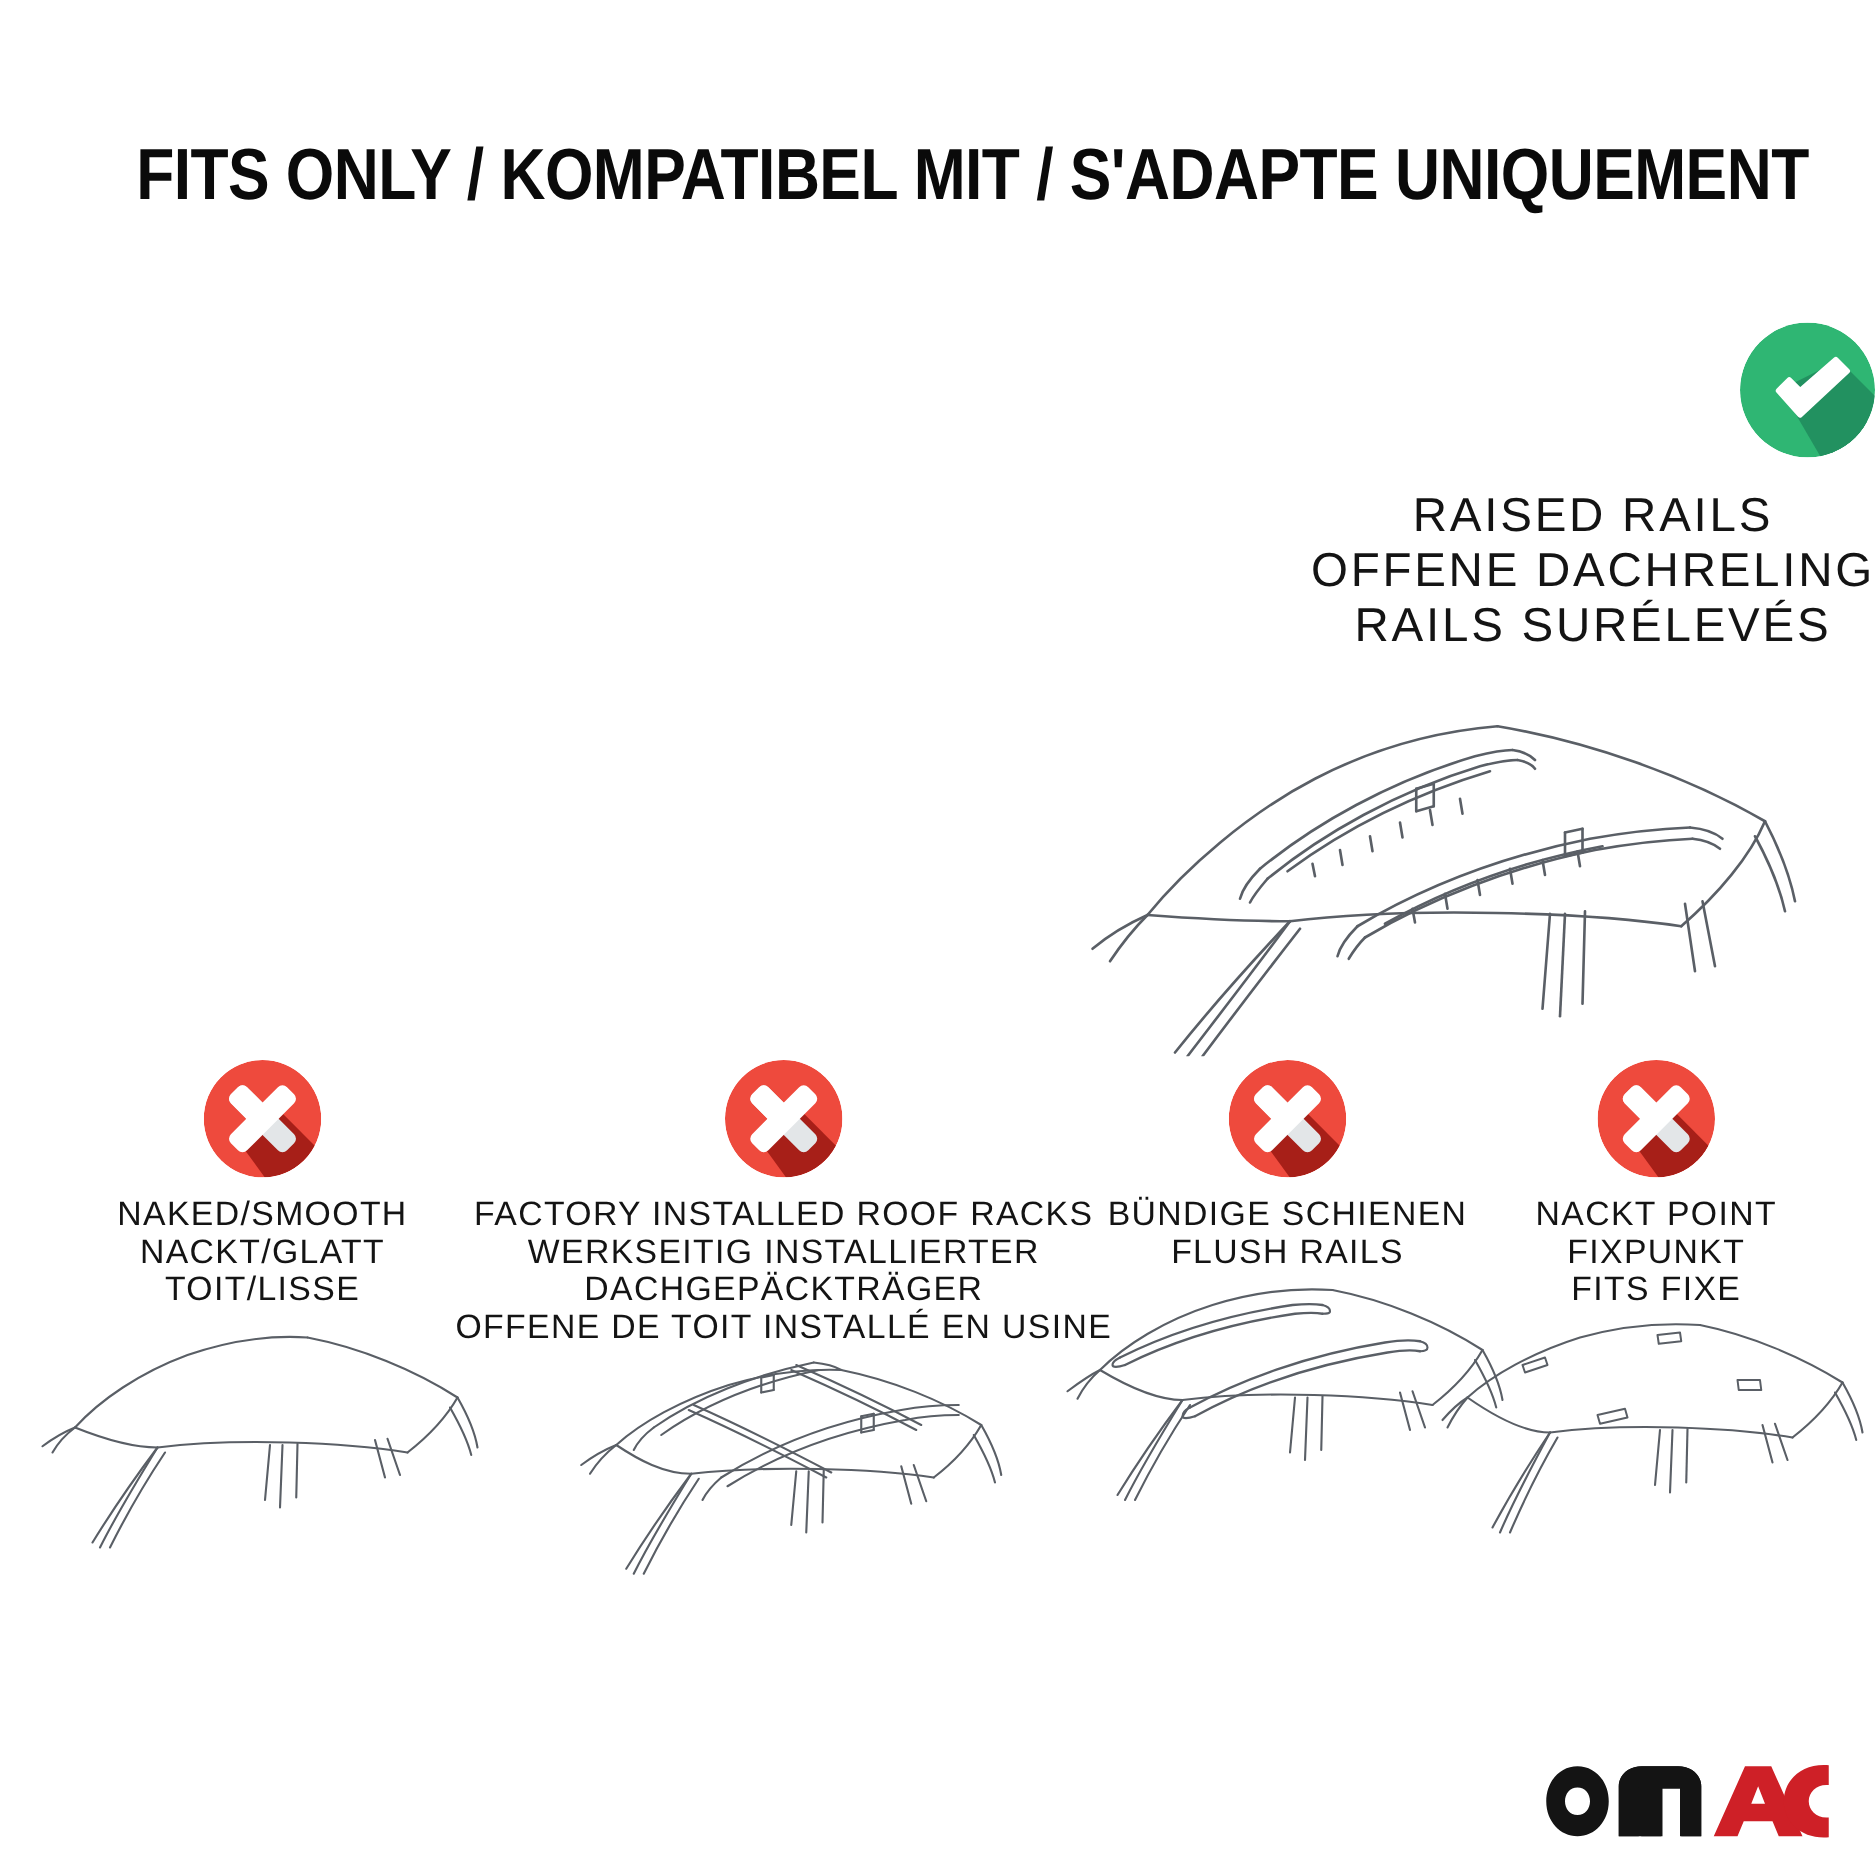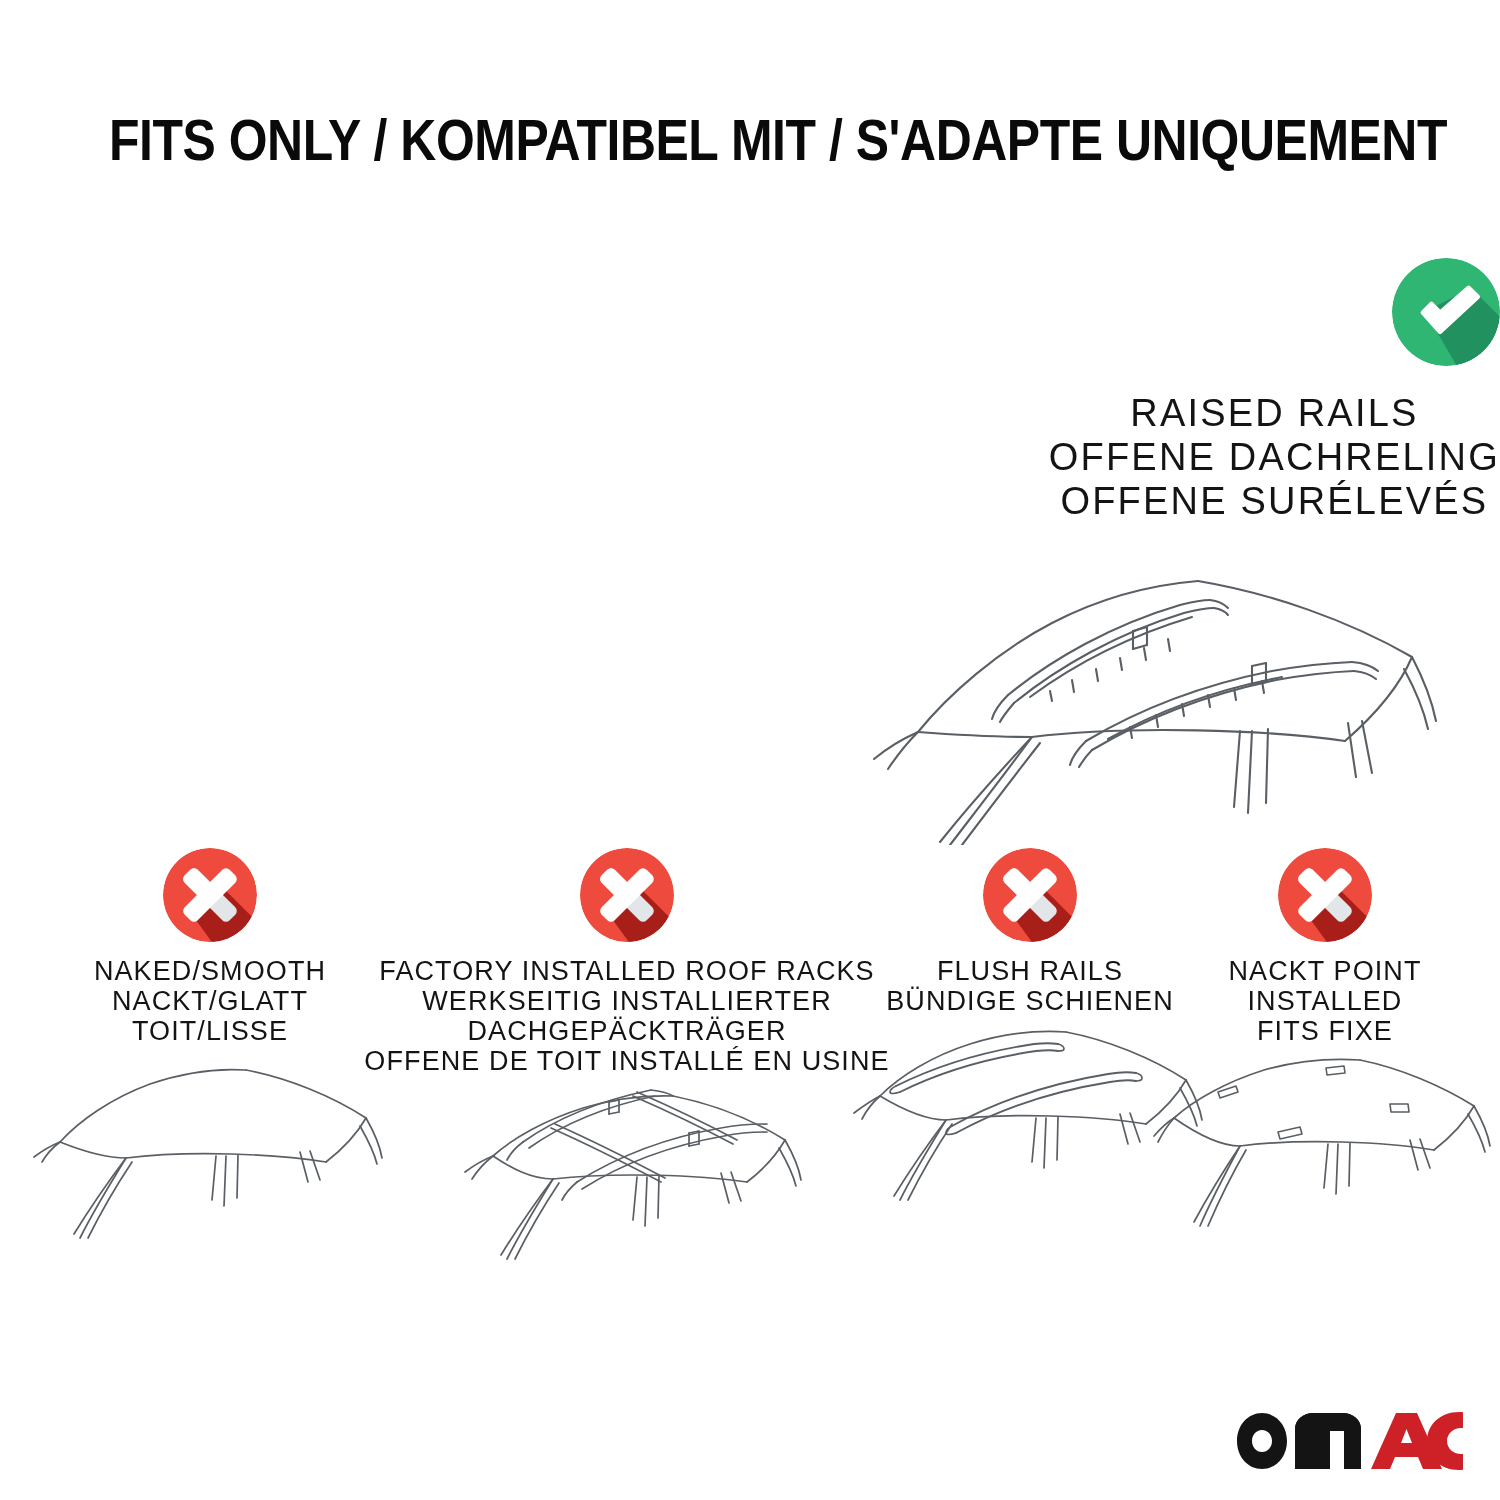--- a/index.html
+++ b/index.html
@@ -158,21 +158,21 @@
         <path d="M73.5 28 L100 54.5 L100 100 L60 100 L30.5 49.5 Z" fill="#229160"></path>
       </g>
 
       <path d="M28.5 50.5 L36.5 42.5 L44.5 50.5 L71 27.5 L79.5 36 L44.5 68.5 Z" fill="#FFFFFF" stroke="#FFFFFF" stroke-width="4" stroke-linejoin="round"></path>
     </svg>
   </div>
 
   <div class="hero-labels">
     <div class="lbl">RAISED RAILS</div>
     <div class="lbl">OFFENE DACHRELING</div>
-    <div class="lbl">OFFENE SURÉLEVÉS</div>
+    <div class="lbl">RAILS SURÉLEVÉS</div>
   </div>
 
   <div class="hero-art">
     <svg viewBox="0 0 700 300" aria-hidden="true">
       <g fill="none" stroke="#5A5F66" stroke-width="2.1" stroke-linecap="round" stroke-linejoin="round">
 
         <path d="M118 187 C148 150 198 106 252 78 C300 53 350 40 398 36"></path>
         <path d="M398 36 C470 48 548 75 612 112"></path>
         <path d="M612 112 C600 140 575 170 545 196"></path>
         <path d="M545 196 C470 185 330 180 232 192"></path>
@@ -372,22 +372,22 @@
         </g>
         <g stroke-linecap="round" stroke-linejoin="round">
           <path d="M33 27 L73 67 L67 73 L27 33 Z" fill="#E3E6E8" stroke="#E3E6E8" stroke-width="11"></path>
           <path d="M67 27 L73 33 L33 73 L27 67 Z" fill="#FFFFFF" stroke="#FFFFFF" stroke-width="11"></path>
           <path d="M33 27 L52 46 L46 52 L27 33 Z" fill="#FFFFFF" stroke="#FFFFFF" stroke-width="11"></path>
         </g>
       </svg>
     </div>
 
     <div class="reject-labels">
+      <div class="lbl">BÜNDIGE SCHIENEN</div>
       <div class="lbl">FLUSH RAILS</div>
-      <div class="lbl">BÜNDIGE SCHIENEN</div>
     </div>
 
     <div class="reject-art">
       <svg viewBox="0 0 380 230" aria-hidden="true">
         <g fill="none" stroke="#5A5F66" stroke-width="1.7" stroke-linecap="round" stroke-linejoin="round">
           <path d="M40 70 C60 50 92 30 130 18 C162 8 196 4 226 6"></path>
           <path d="M226 6 C268 14 312 32 346 54"></path>
           <path d="M346 54 C338 68 324 84 306 98"></path>
           <path d="M306 98 C256 90 170 86 106 94"></path>
           <path d="M106 94 C84 94 60 82 40 70"></path>
@@ -431,21 +431,21 @@
         <g stroke-linecap="round" stroke-linejoin="round">
           <path d="M33 27 L73 67 L67 73 L27 33 Z" fill="#E3E6E8" stroke="#E3E6E8" stroke-width="11"></path>
           <path d="M67 27 L73 33 L33 73 L27 67 Z" fill="#FFFFFF" stroke="#FFFFFF" stroke-width="11"></path>
           <path d="M33 27 L52 46 L46 52 L27 33 Z" fill="#FFFFFF" stroke="#FFFFFF" stroke-width="11"></path>
         </g>
       </svg>
     </div>
 
     <div class="reject-labels">
       <div class="lbl">NACKT POINT</div>
-      <div class="lbl">INSTALLED</div>
+      <div class="lbl">FIXPUNKT</div>
       <div class="lbl">FITS FIXE</div>
     </div>
 
     <div class="reject-art">
       <svg viewBox="0 0 350 230" aria-hidden="true">
         <g fill="none" stroke="#5A5F66" stroke-width="1.7" stroke-linecap="round" stroke-linejoin="round">
           <path d="M24 62 C44 44 76 26 114 14 C146 5 180 2 210 4"></path>
           <path d="M210 4 C250 12 292 30 324 50"></path>
           <path d="M324 50 C316 64 302 80 284 94"></path>
           <path d="M284 94 C236 86 152 82 90 90"></path>

